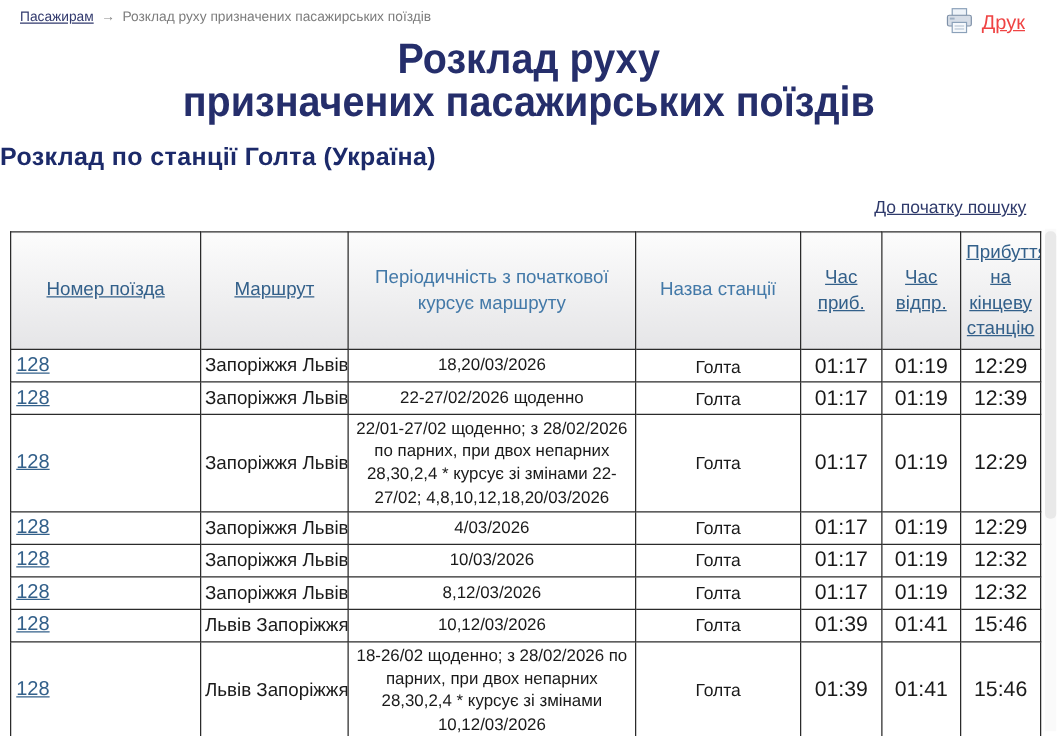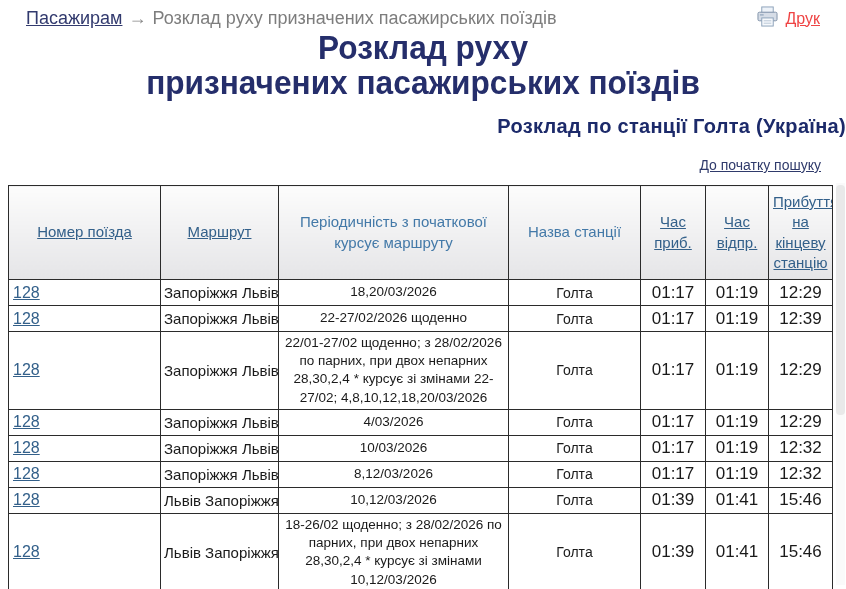--- a/index.html
+++ b/index.html
@@ -14,38 +14,38 @@
     --header-gradient-bottom:#e5e5e7;
   }
   *{box-sizing:border-box;}
   html,body{margin:0;padding:0;}
   body{
     width:846px;height:589px;position:relative;overflow:hidden;
     background:#fff;font-family:"Liberation Sans",sans-serif;color:var(--body-text);
   }
   
   .breadcrumb{
-    position:absolute;top:8px;left:26px;font-size:18px;color:var(--breadcrumb-gray);
+    position:absolute;top:8px;left:16px;font-size:11px;color:var(--breadcrumb-gray);
     white-space:nowrap;
   }
   .breadcrumb .home{color:#323a6e;text-decoration:underline;cursor:pointer;}
   .breadcrumb .sep{margin:0 6px;color:#8a8a8a;}
   .print-area{
     position:absolute;top:6px;right:26px;display:flex;align-items:center;gap:6px;
   }
   .print-area a{color:#ef4444;text-decoration:underline;font-size:16px;cursor:pointer;}
   
   .page-title{
     position:absolute;top:30px;left:0;width:100%;text-align:center;
     color:var(--title-navy);font-weight:bold;font-size:34px;line-height:1.04;
   }
   .page-title .tline{display:block;transform:scaleX(0.93);transform-origin:center;}
   
   .station-subtitle{
-    position:absolute;top:115px;left:0;width:100%;text-align:right;
+    position:absolute;top:115px;left:0;width:100%;text-align:left;
     color:#1c2a6a;font-weight:bold;font-size:20px;letter-spacing:.3px;
   }
   
   .back-link{
     position:absolute;top:157px;right:25px;font-size:14px;
     color:#2f3a6b;text-decoration:underline;cursor:pointer;
   }
   
   .table-wrap{position:absolute;top:185px;left:8px;width:824px;}
   table.timetable{

